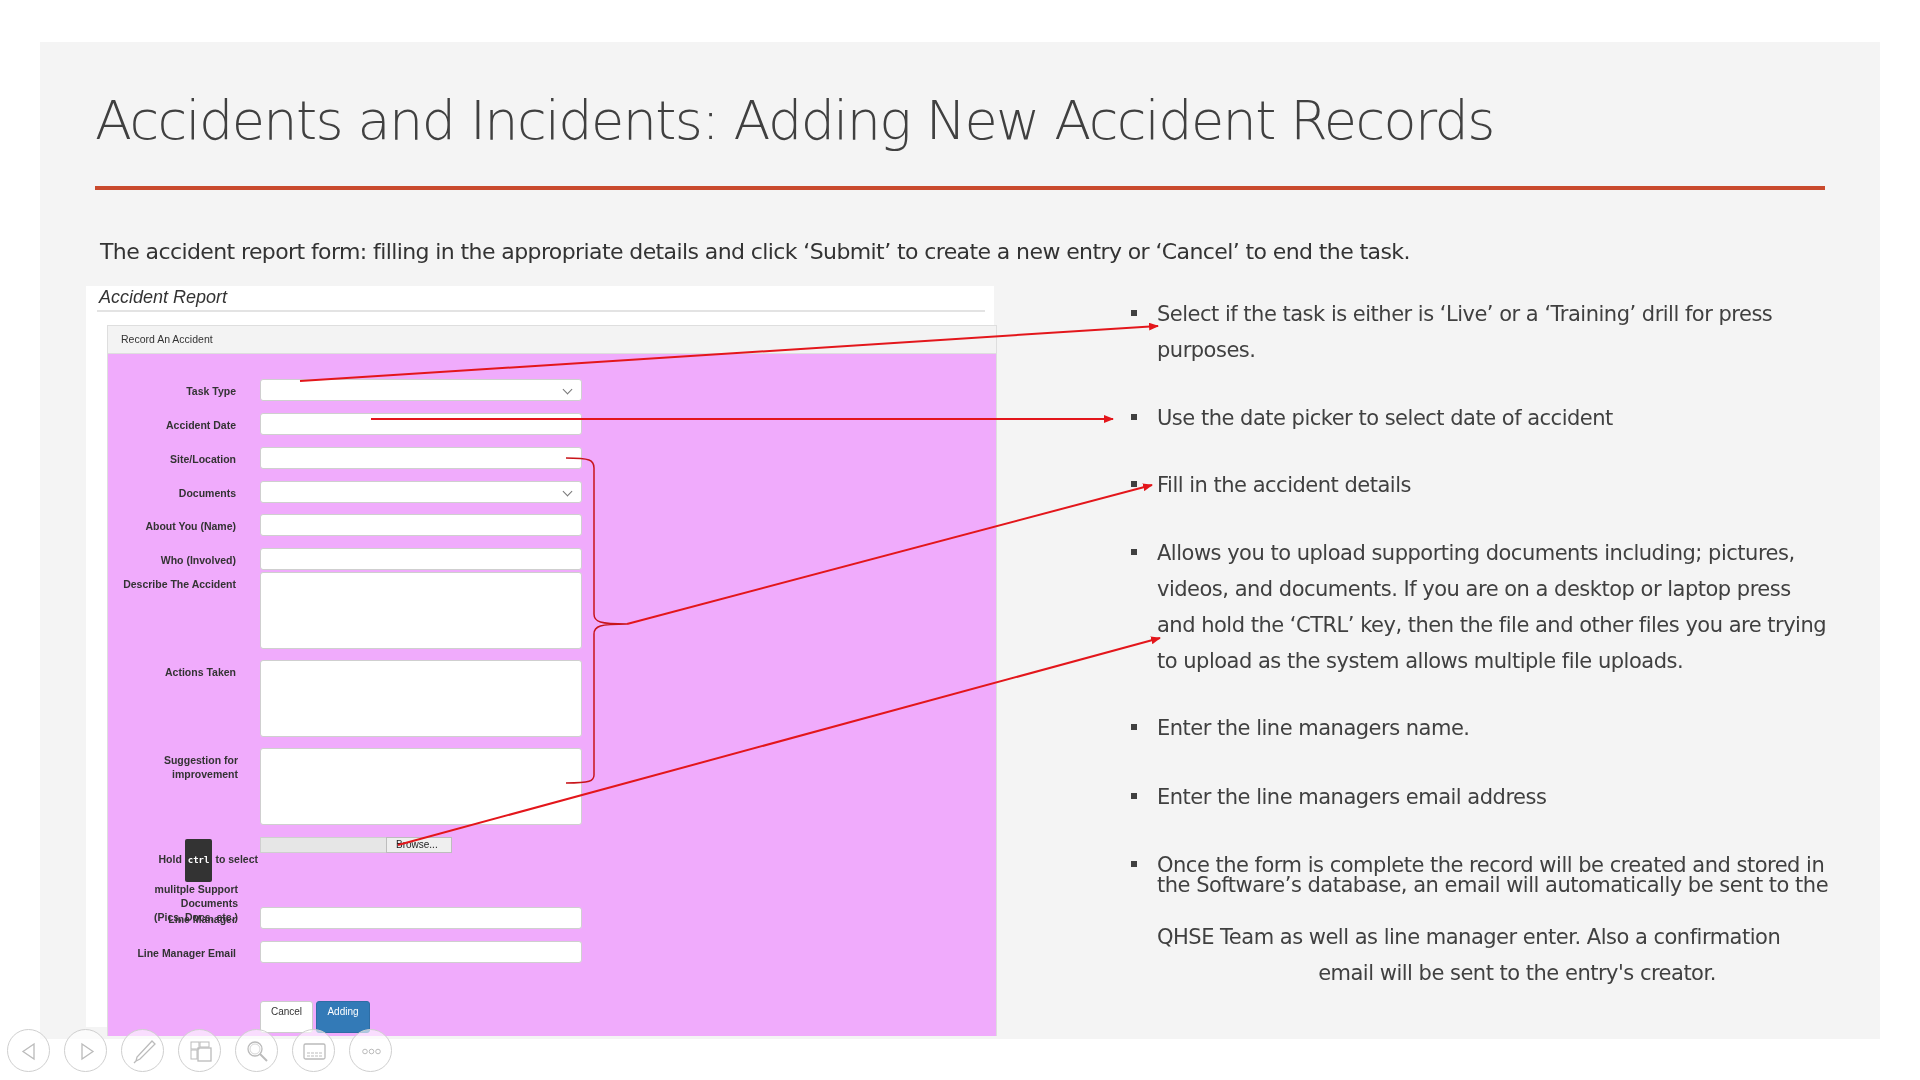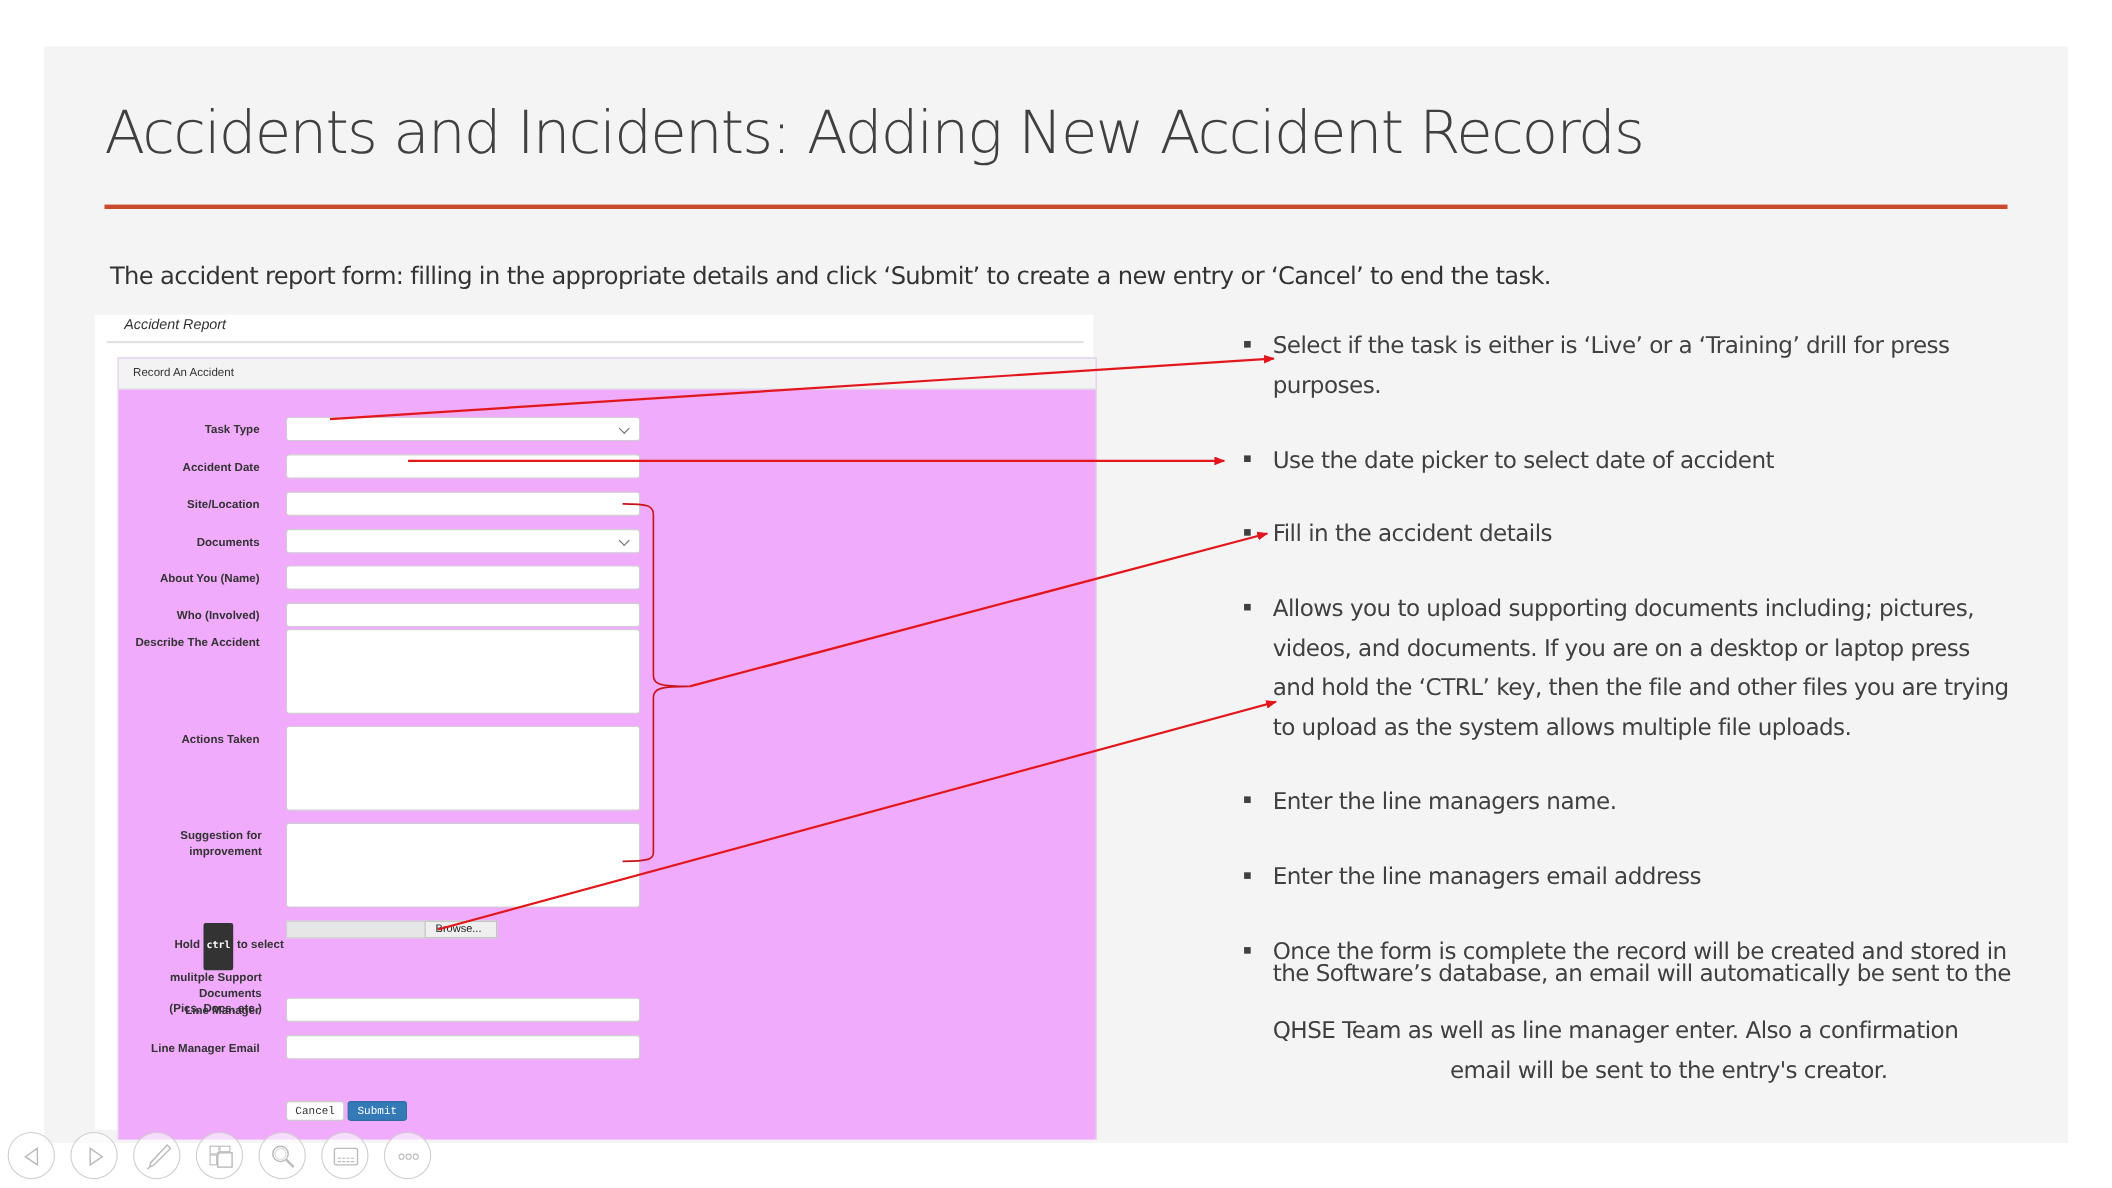--- a/index.html
+++ b/index.html
@@ -28,21 +28,21 @@
     letter-spacing: -0.6px; white-space: nowrap;
   }
 
   
   .form-shot {
     position: absolute; left: 86px; top: 286px; width: 908px; height: 741px;
     background: #ffffff;
     font-family: "Liberation Sans", sans-serif;
   }
   .form-title {
-    position: absolute; left: 27px; top: 1px; font-size: 13px; font-style: italic; color: #333;
+    position: absolute; left: 13px; top: 1px; font-size: 18px; font-style: italic; color: #333;
   }
   .form-title-rule {
     position: absolute; left: 11px; top: 24px; width: 888px; height: 2px; background: #e3e3e3;
   }
   .panel {
     position: absolute; left: 21px; top: 39px; width: 888px; height: 710px;
     border: 1px solid #dedede; border-bottom: none; background: #f0abfc;
   }
   .panel-head {
     height: 27px; background: #f3f3f3; border-bottom: 1px solid #dedede;
@@ -70,22 +70,22 @@
   .filebox {
     position: absolute; left: 152px; width: 192px; height: 16px; background: #e6e6e6;
     border: 1px solid #cfcfcf; box-sizing: border-box;
   }
   .browse {
     position: absolute; right: -1px; top: -1px; width: 66px; height: 16px;
     background: #efefef; border: 1px solid #bdbdbd; box-sizing: border-box;
     font-size: 10px; color: #222; line-height: 14px; padding-left: 9px;
   }
   .btn {
-    position: absolute; height: 18px; border-radius: 3px; font-size: 10px; line-height: 20px;
-    box-sizing: border-box; text-align: center; font-family: Liberation Mono, monospace;
+    position: absolute; height: 32px; border-radius: 3px; font-size: 10px; line-height: 20px;
+    box-sizing: border-box; text-align: center;
   }
   .btn-cancel { left: 152px; width: 53px; background: #fff; border: 1px solid #ccc; color: #333; }
   .btn-submit { left: 208px; width: 54px; background: #337ab7; border: 1px solid #2e6da4; color: #fff; }
 
   
   .bullets {
     position: absolute; left: 1131px; top: 0; width: 740px;
   }
   .bullet {
     position: absolute; left: 0; width: 740px;
@@ -217,21 +217,21 @@
 
     <div class="frow" style="top:615px;width:888px;">
       <div class="lblwrap" style="top:5px;">
           <div class="flabel" style="width:150px;">Line Manager Email</div>
         </div>
       <div class="finput" style="top:0;"></div>
     </div>
 
     <div class="frow" style="top:675px;width:888px;">
       <div class="btn btn-cancel">Cancel</div>
-      <div class="btn btn-submit">Submit</div>
+      <div class="btn btn-submit">Adding</div>
     </div>
   </div>
 </div>
 
 <div class="bullets">
   <div class="bullet" style="top:296px;">
     <span class="bsq"></span>
     <div class="btext" style="top:0;">Select if the task is either is ‘Live’ or a ‘Training’ drill for press</div>
     <div class="btext" style="top:36px;">purposes.</div>
   </div>

